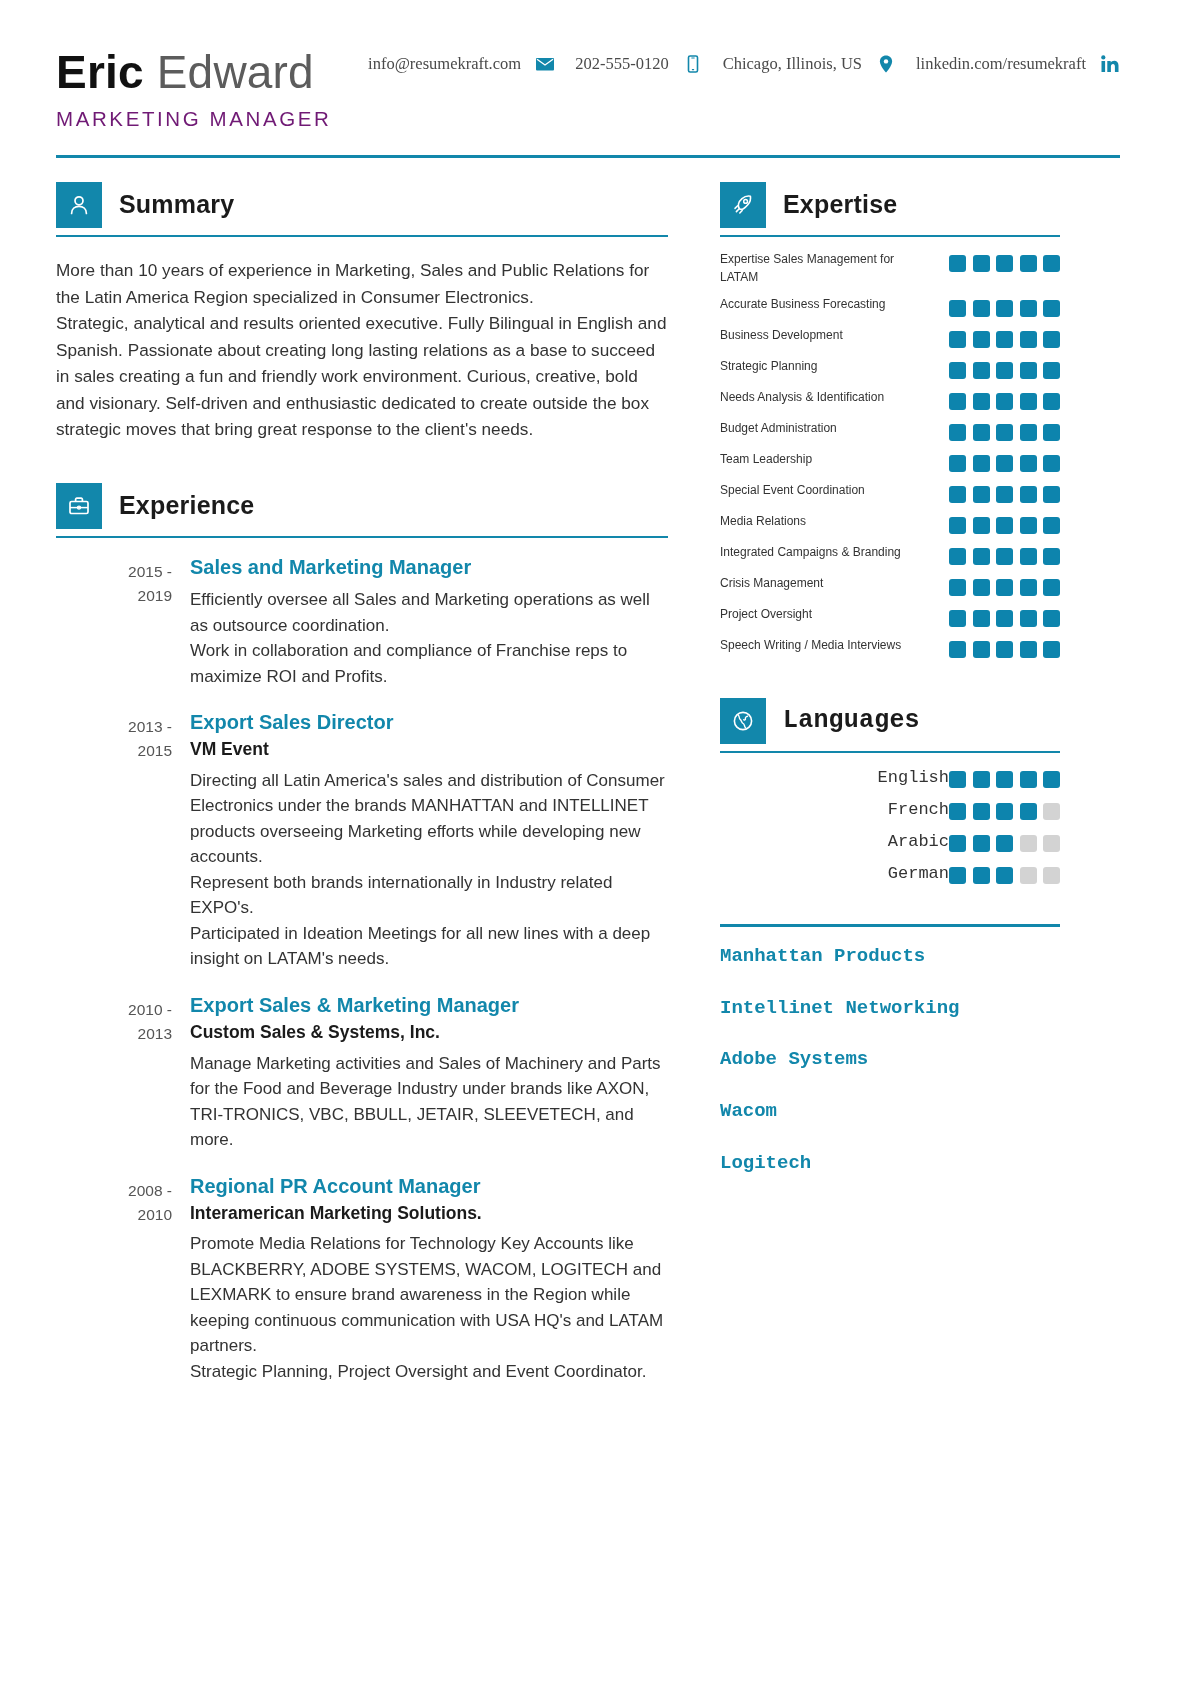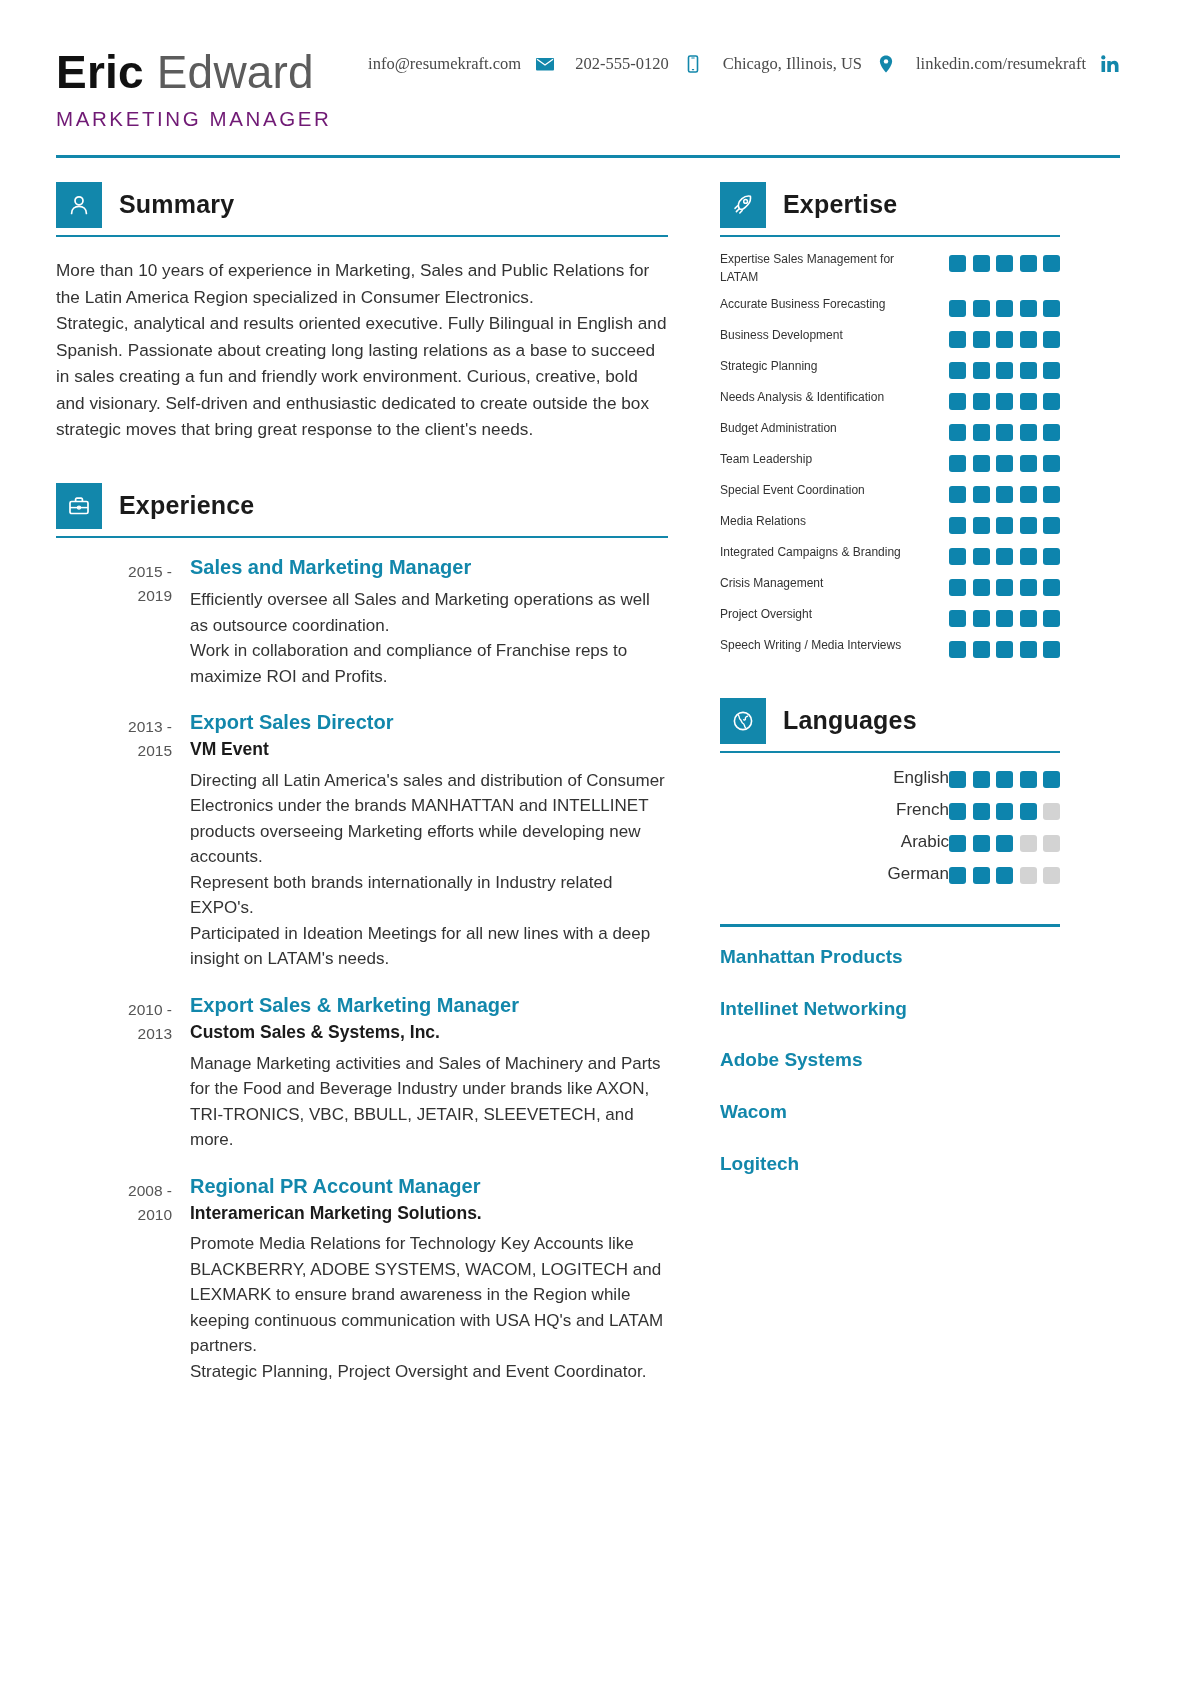--- a/index.html
+++ b/index.html
@@ -170,21 +170,21 @@
   .exp-desc {
     margin-top: 7px;
     font-size: 17px;
     line-height: 1.5;
     color: #333333;
     white-space: pre-line;
   }
 
   
   .side-section { margin-top: 0; }
-  .side-section + .side-section { margin-top: 40px; }
+  .side-section + .side-section { margin-top: 40px; font-family: Liberation Mono, monospace; }
 
   .skill-list { margin-top: 14px; }
   .skill-row {
     display: flex;
     align-items: flex-start;
     justify-content: space-between;
     gap: 10px;
     margin-bottom: 10px;
   }
   .skill-label {

